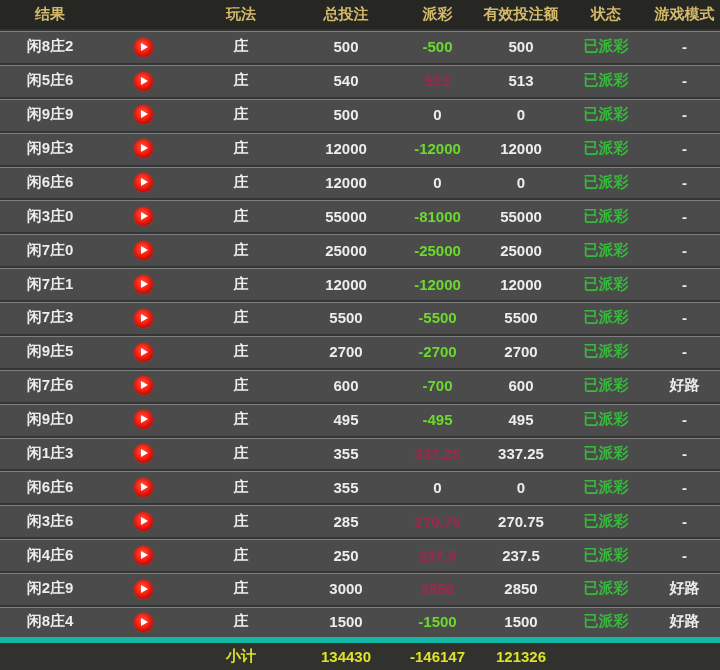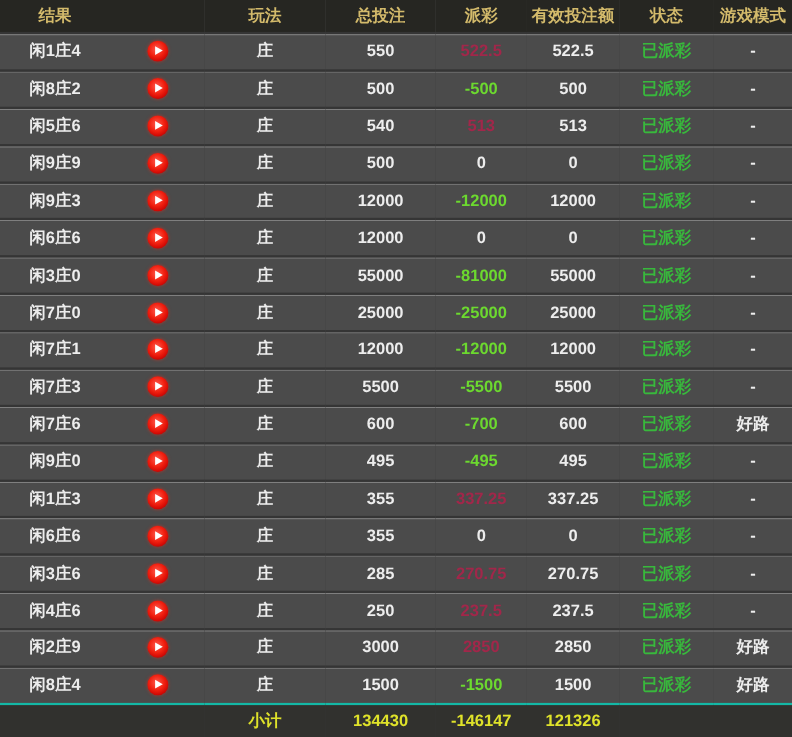--- a/index.html
+++ b/index.html
@@ -30,21 +30,21 @@
   thead th{
     color:var(--txt-header);font-size:15px;font-weight:bold;
     text-align:center;white-space:nowrap;overflow:hidden;
   }
   tbody tr{height:30.5px;background:var(--bg-row);border-top:2px solid var(--sep-dark);}
   tbody td{
     color:var(--txt-row);font-size:15px;font-weight:600;
     text-align:center;white-space:nowrap;
     box-shadow:inset 0 1px 0 rgba(190,190,190,0.45);
   }
-  tfoot tr{height:30px;background:var(--bg-footer);border-top:2px solid #14b8a6;}
+  tfoot tr{height:30px;background:var(--bg-footer);border-top:6px solid #14b8a6;}
   tfoot td{
     color:var(--txt-footer);font-size:15px;font-weight:bold;
     text-align:center;white-space:nowrap;
   }
   td.payout.pos{color:var(--txt-pos);}
   td.payout.neg{color:var(--txt-neg);text-align:center;}
   td.status{color:var(--txt-status);}
   .play-btn{
     display:inline-block;width:19px;height:19px;border-radius:50%;
     background:radial-gradient(circle at 45% 40%, #ff5a4d 0%, #f01f0f 45%, #c30000 80%, #a80000 100%);
@@ -78,32 +78,20 @@
       <th></th>
       <th>玩法</th>
       <th>总投注</th>
       <th>派彩</th>
       <th>有效投注额</th>
       <th>状态</th>
       <th>游戏模式</th>
     </tr>
   </thead>
   <tbody id="table-body">
-  <tr>
-    <td>闲1庄4</td>
-    <td>
-      <span class="play-btn"><span class="tri"></span></span>
-    </td>
-    <td>庄</td>
-    <td>550</td>
-    <td class="payout pos">522.5</td>
-    <td>522.5</td>
-    <td class="status">已派彩</td>
-    <td>-</td>
-  </tr>
 
   <tr>
     <td>闲8庄2</td>
     <td>
       <span class="play-btn"><span class="tri"></span></span>
     </td>
     <td>庄</td>
     <td>500</td>
     <td class="payout neg">-500</td>
     <td>500</td>
@@ -208,20 +196,32 @@
       <span class="play-btn"><span class="tri"></span></span>
     </td>
     <td>庄</td>
     <td>5500</td>
     <td class="payout neg">-5500</td>
     <td>5500</td>
     <td class="status">已派彩</td>
     <td>-</td>
   </tr>
 
+  <tr>
+    <td>闲9庄5</td>
+    <td>
+      <span class="play-btn"><span class="tri"></span></span>
+    </td>
+    <td>庄</td>
+    <td>2700</td>
+    <td class="payout neg">-2700</td>
+    <td>2700</td>
+    <td class="status">已派彩</td>
+    <td>-</td>
+  </tr>
 
 
   <tr>
     <td>闲7庄6</td>
     <td>
       <span class="play-btn"><span class="tri"></span></span>
     </td>
     <td>庄</td>
     <td>600</td>
     <td class="payout neg">-700</td>

